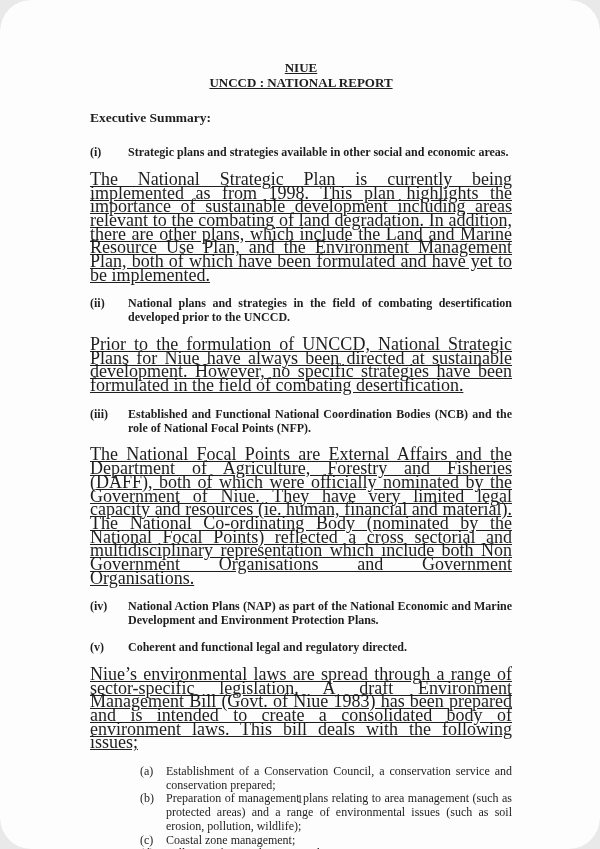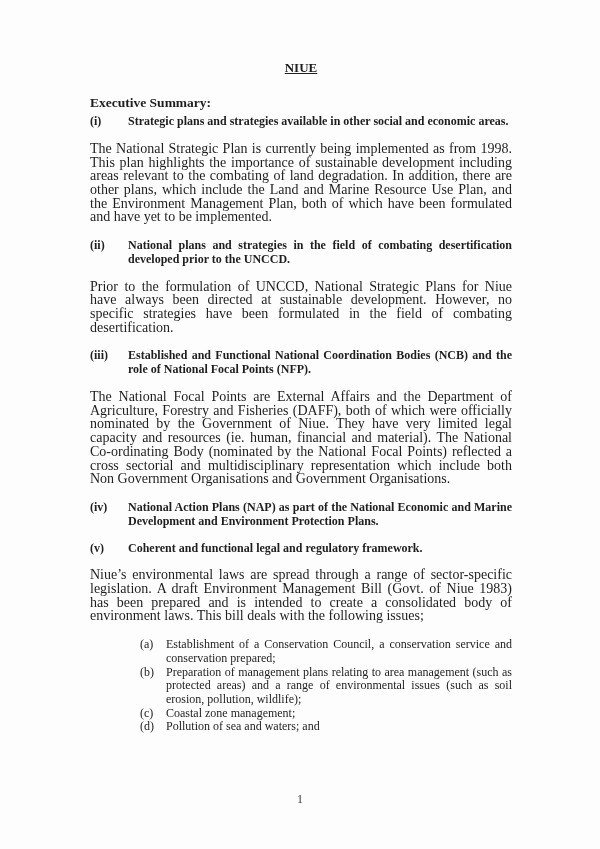--- a/index.html
+++ b/index.html
@@ -1,15 +1,15 @@
 <!DOCTYPE html>
 <html><head>
 <meta charset="utf-8">
 <style>
-  * { margin: 0; padding: 0; box-sizing: border-box; }
+  * { margin: 0; padding: 0; box-sizing: border-box; border-radius: 31px; }
   html, body { background: #e9e9e9; }
   body {
     width: 600px; height: 849px;
     font-family: "Liberation Serif", "DejaVu Serif", serif;
     color: #1e1e1e;
   }
   .page {
     width: 600px; height: 849px;
     background: #fdfdfd;
     padding: 60px 88px 0 90px;
@@ -20,37 +20,38 @@
     text-align: center;
     font-weight: bold;
     font-size: 13px;
     line-height: 15px;
     margin-bottom: 20px;
   }
   .doc-title .t-line { text-decoration: underline; display: inline-block; }
   .exec-heading {
     font-weight: bold;
     font-size: 13.5px;
-    margin-bottom: 4px;
+    margin-bottom: 20px;
   }
   .sec-heading {
     position: relative;
     padding-left: 38px;
     font-weight: bold;
     font-size: 12px;
     line-height: 13.8px;
     text-align: justify;
     margin-bottom: 13px;
   }
   .sec-num { position: absolute; left: 0; top: 0; }
   .para {
-    font-size: 14px;
+    font-size: 18px;
     line-height: 13.7px;
     text-align: justify;
     margin-bottom: 15px;
+    text-decoration: underline;
   }
   .sub-list {
     margin-left: 50px;
     margin-bottom: 0;
   }
   .sub-item {
     position: relative;
     padding-left: 26px;
     font-size: 12px;
     line-height: 13.7px;
@@ -66,20 +67,21 @@
     color: #3a3a3a;
   }
 </style>
 </head>
 <body>
 
 <div class="page">
 
   <div class="doc-title">
     <span class="t-line">NIUE</span><br>
+    <span class="t-line">UNCCD : NATIONAL REPORT</span>
   </div>
 
   <div class="exec-heading">Executive Summary:</div>
 
   <div>
     <div class="sec-heading">
       <span class="sec-num">(i)</span>
       <span>Strategic plans and strategies available in other social and economic areas.</span>
     </div>
     <p class="para">The National Strategic Plan is currently being implemented as from 1998.  This plan highlights the importance of sustainable development including areas relevant to the combating of land degradation.  In addition, there are other plans, which include the Land and Marine Resource Use Plan, and the Environment Management Plan, both of which have been formulated and have yet to be implemented.</p>
@@ -104,21 +106,21 @@
   <div>
     <div class="sec-heading">
       <span class="sec-num">(iv)</span>
       <span>National Action Plans (NAP) as part of the National Economic and Marine Development and Environment Protection Plans.</span>
     </div>
   </div>
 
   <div>
     <div class="sec-heading">
       <span class="sec-num">(v)</span>
-      <span>Coherent and functional legal and regulatory framework.</span>
+      <span>Coherent and functional legal and regulatory directed.</span>
     </div>
     <p class="para">Niue’s environmental laws are spread through a range of sector-specific legislation. A draft Environment Management Bill (Govt. of Niue 1983) has been prepared and is intended to create a consolidated body of environment laws.  This bill deals with the following issues;</p>
   </div>
 
   <div class="sub-list">
     <div class="sub-item">
       <span class="sub-marker">(a)</span>
       <span>Establishment of a Conservation Council, a conservation service and conservation prepared;</span>
     </div>
     <div class="sub-item">

